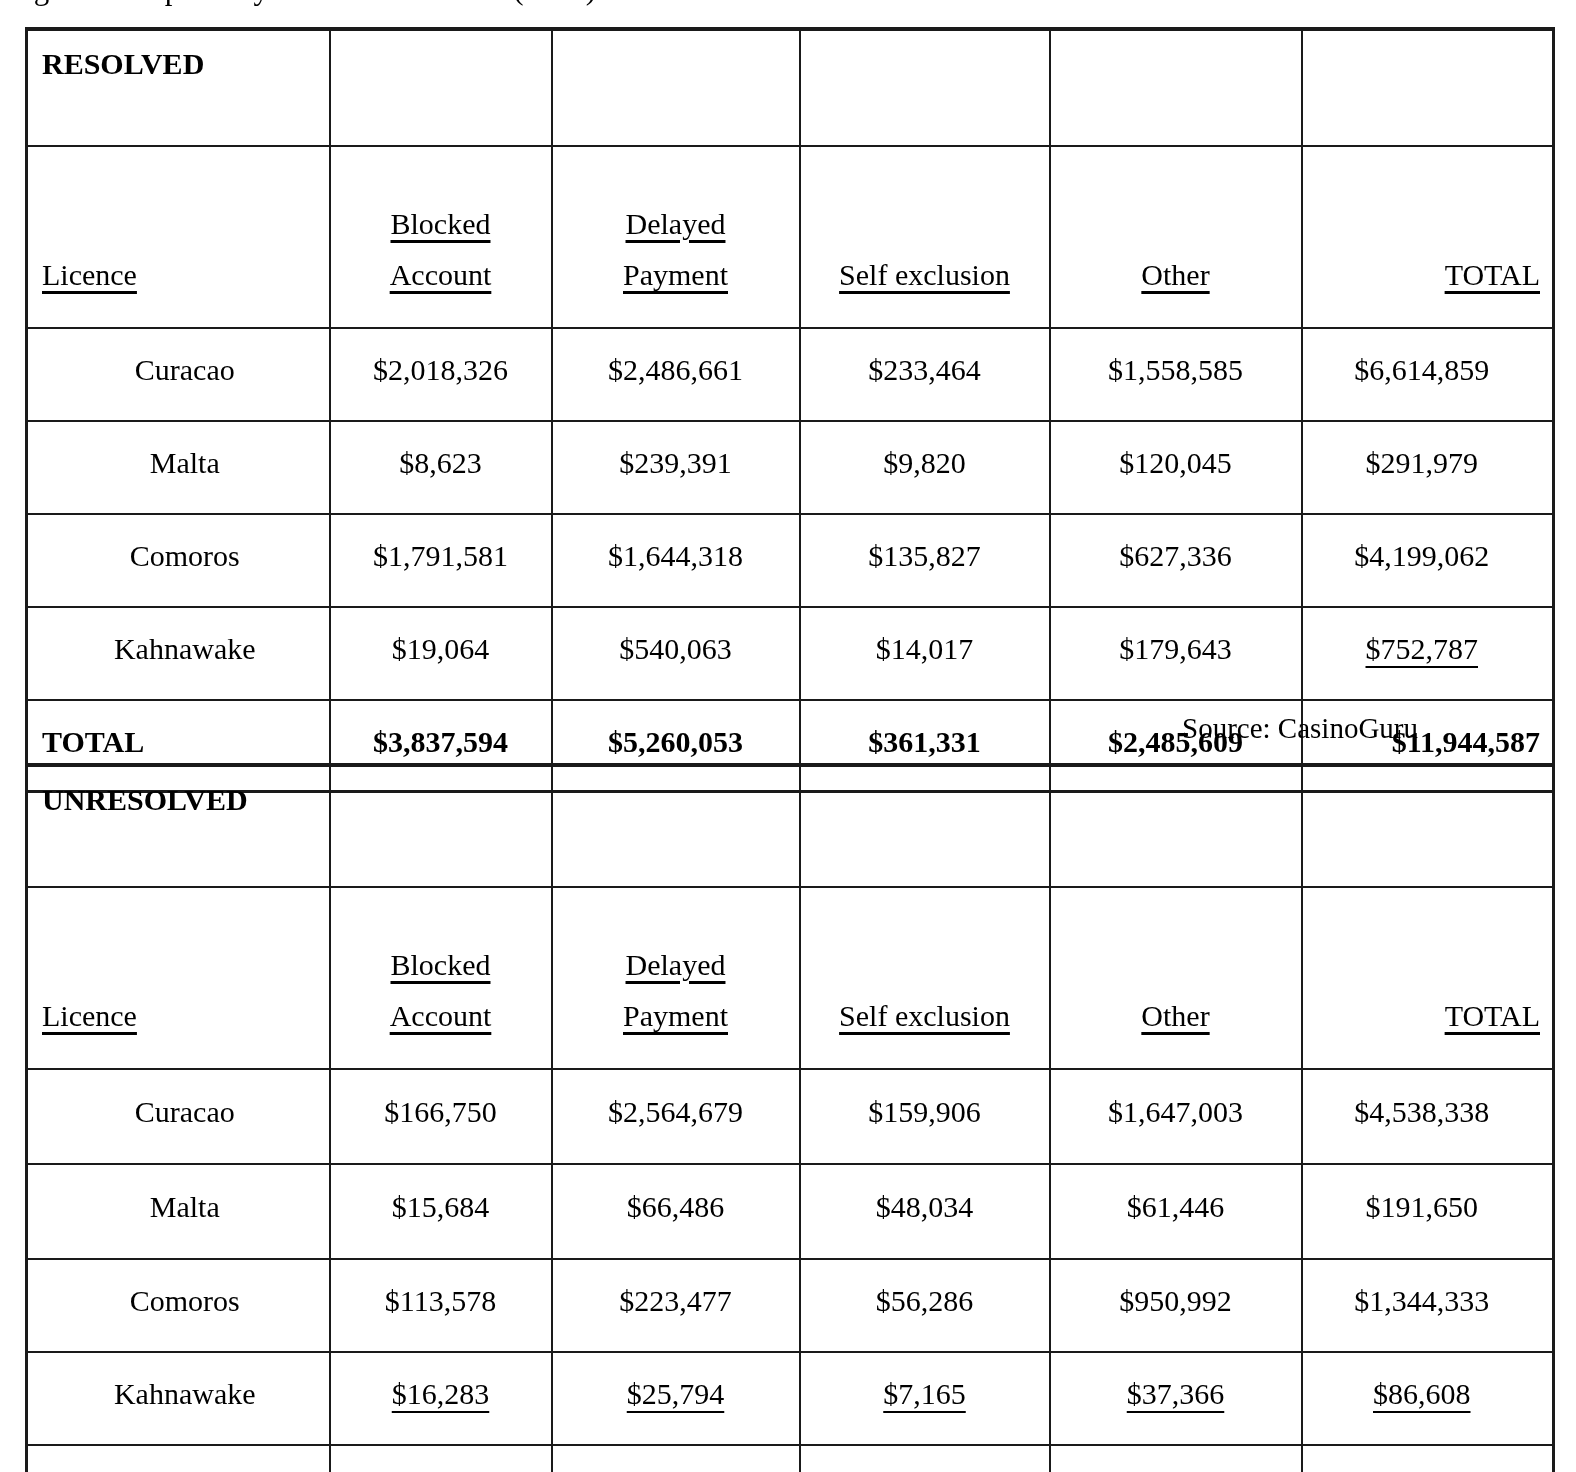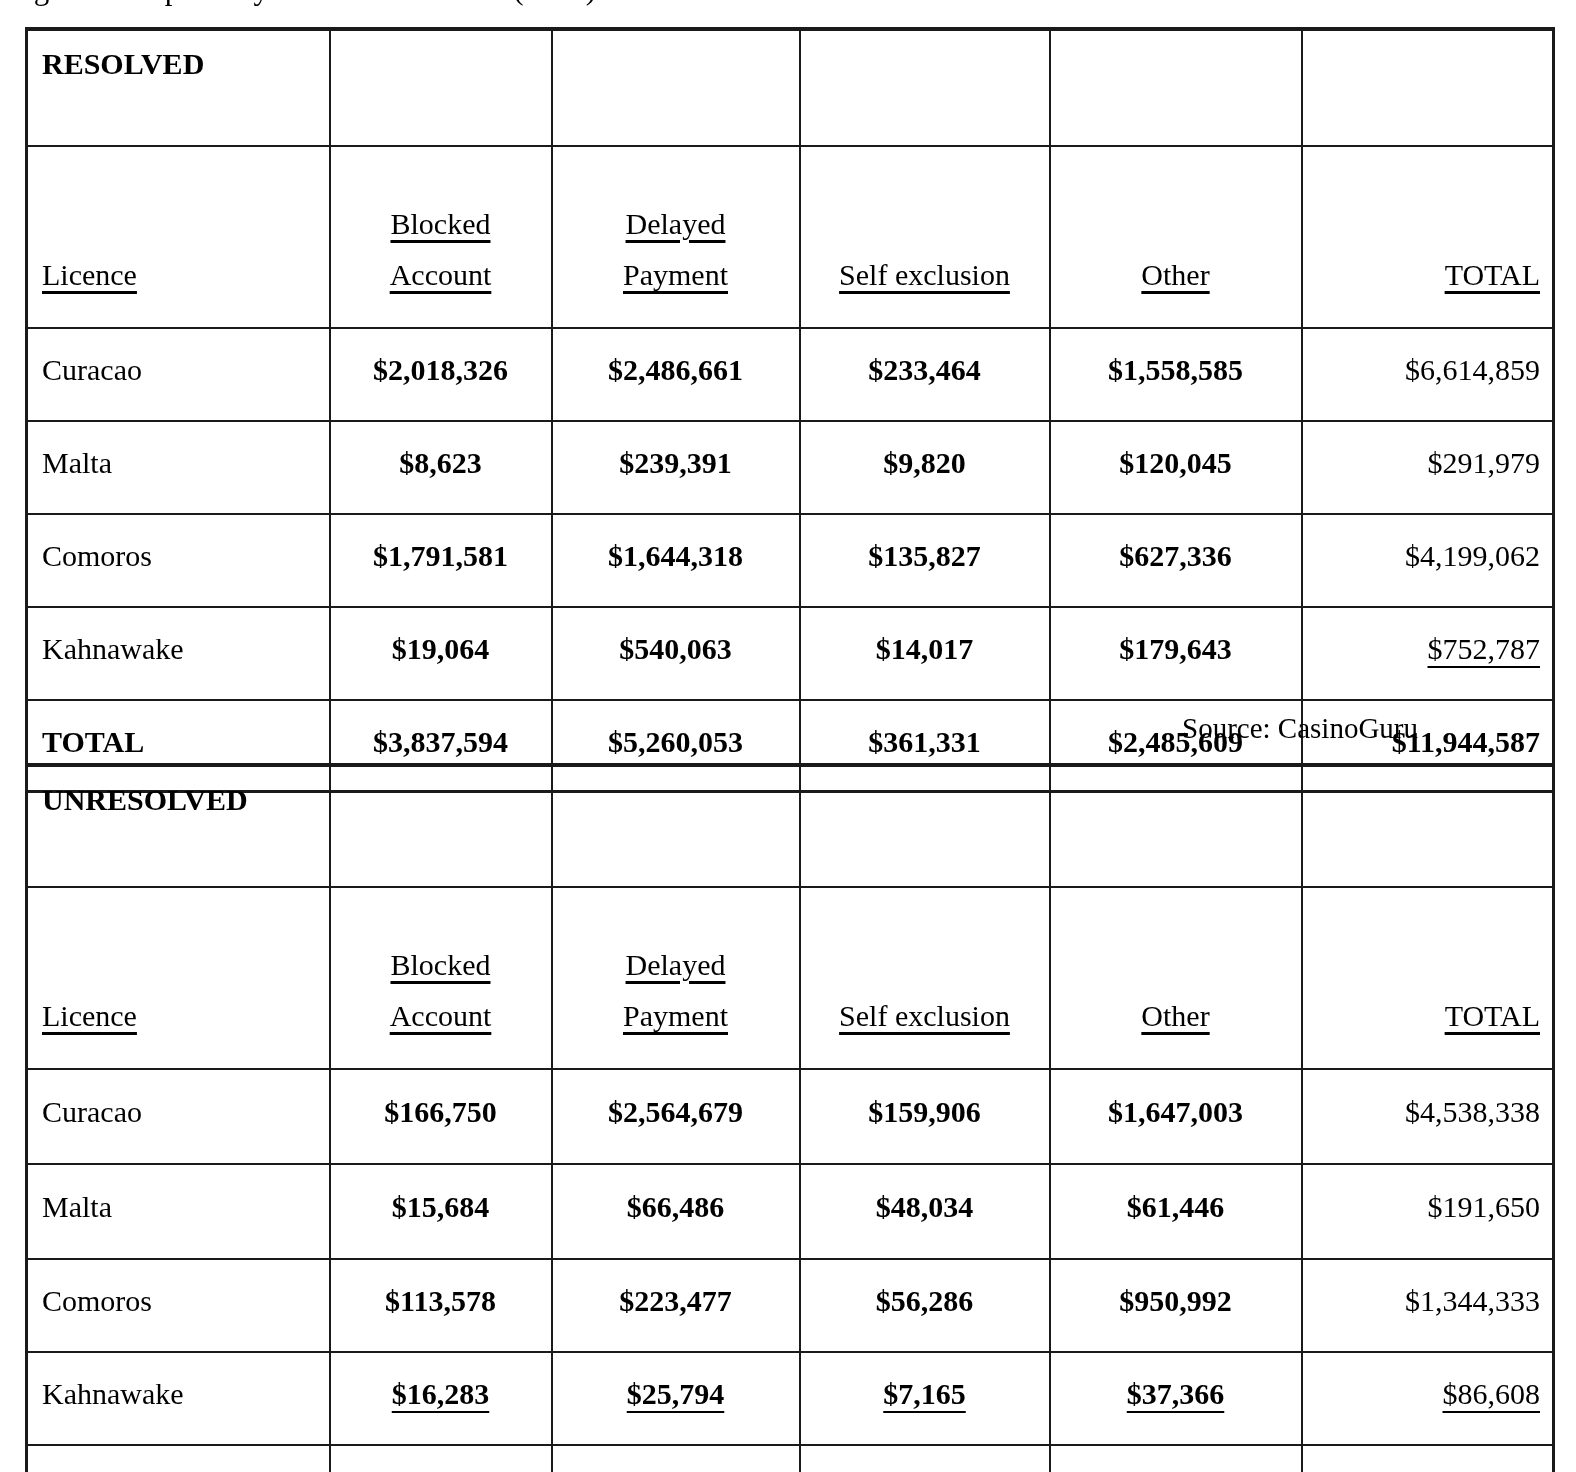--- a/index.html
+++ b/index.html
@@ -70,39 +70,40 @@
   .header-row .u-line {
     text-decoration: underline;
     text-decoration-thickness: 2.5px;
     text-underline-offset: 6px;
   }
 
   .data-row td {
     height: 80px;
     vertical-align: middle;
     padding-bottom: 10px;
+    text-align: center;
   }
   #unresolved-table .data-row td { height: 82px; }
   #unresolved-table .data-row.row-comoros td,
   #unresolved-table .data-row.row-kahnawake td { height: 80px; }
 
   .total-row td {
     height: 80px;
     vertical-align: middle;
     padding-bottom: 8px;
     font-weight: bold;
   }
   #unresolved-table .total-row td { height: 96px; }
   #unresolved-table .total-row td.c-mid,
   #unresolved-table .total-row td.c-tot { font-size: 37px; padding-bottom: 16px; }
   #unresolved-table .total-row td.c-lic { font-size: 31px; padding-bottom: 2px; }
 
   
   .c-lic { text-align: left;  padding-left: 14px; }
-  .c-mid { text-align: center; font-weight: bold; }
+  .c-mid { text-align: center; }
   .c-tot { text-align: right; padding-right: 12px; }
 
   
   .uv {
     text-decoration: underline;
     text-decoration-thickness: 2px;
     text-underline-offset: 7px;
     margin-top: 12px;
   }
 

